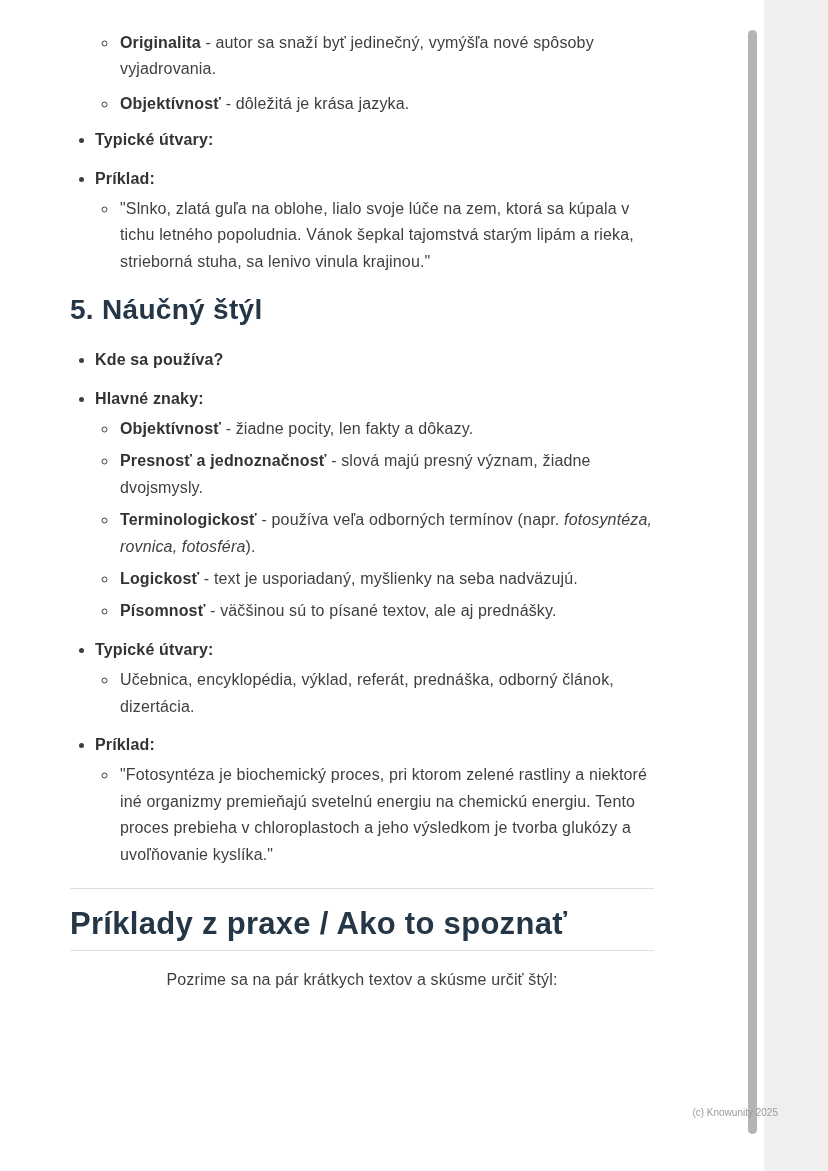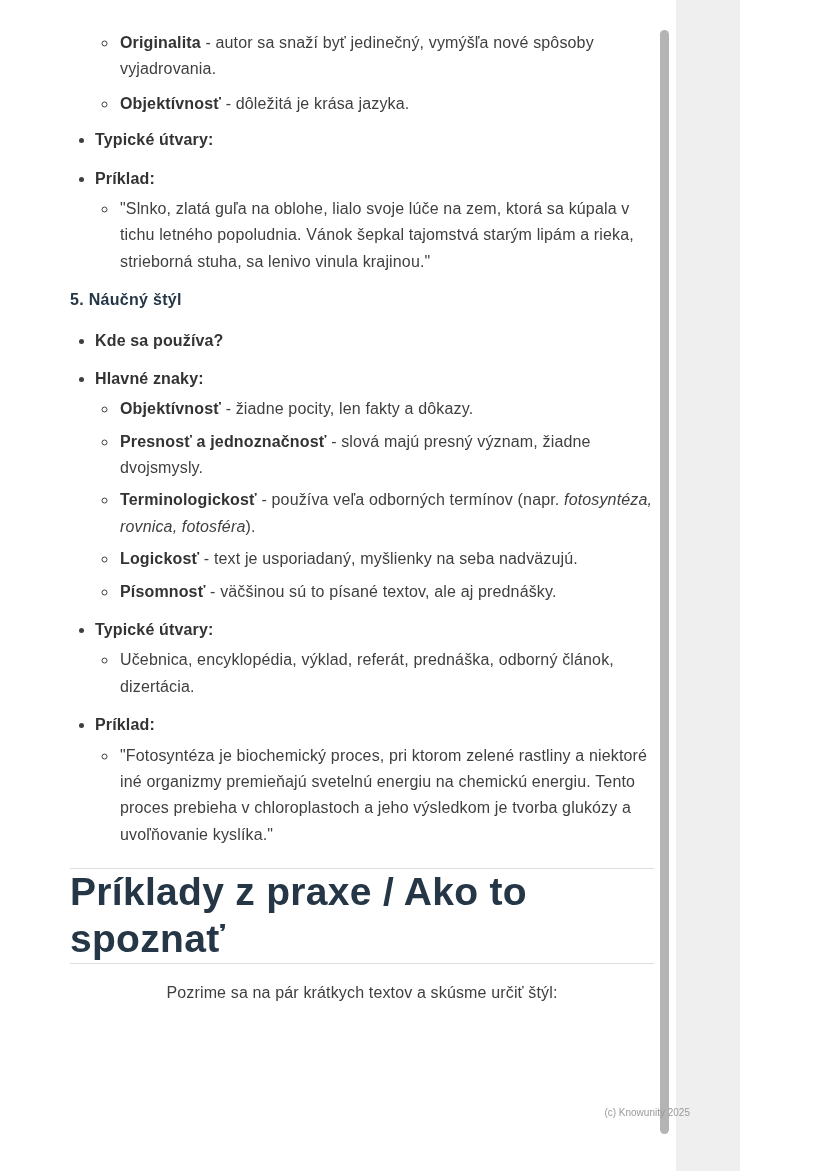--- a/index.html
+++ b/index.html
@@ -3,21 +3,21 @@
 <meta charset="utf-8">
 <style>
   * { box-sizing: border-box; margin: 0; padding: 0; }
   html, body { width: 828px; height: 1171px; }
   body {
     font-family: "Liberation Sans", "DejaVu Sans", sans-serif;
     background: #ffffff;
   }
   .page {
     position: relative;
-    width: 740px;
+    width: 828px;
     height: 1171px;
     background: #ffffff;
     overflow: hidden;
   }
   .content {
     position: absolute;
     left: 70px;
     top: 30px;
     width: 584px;
     color: #3f3f3f;
@@ -28,37 +28,38 @@
   .b { font-weight: 700; color: #333333; }
   .i { font-style: italic; }
   ul { list-style-position: outside; }
   .main-list { list-style-type: disc; padding-left: 25px; }
   .main-list > li { margin-bottom: 12px; }
   .sub-list { list-style-type: circle; padding-left: 23px; margin-top: 4px; }
   .sub-list > li { margin-bottom: 6px; padding-left: 2px; }
   .top-sub { list-style-type: circle; padding-left: 48px; margin-bottom: 10px; }
   .top-sub > li { margin-bottom: 8px; padding-left: 2px; }
   h2.section-heading {
-    font-size: 16px;
+    font-size: 28px;
     font-weight: 700;
     color: #253746;
     margin: 10px 0 14px;
     letter-spacing: 0.3px;
   }
   hr.section-divider {
     border: none;
     border-top: 1px solid #dedede;
     margin: 20px 0 0;
   }
   h1.page-heading {
-    font-size: 39px;
+    font-size: 31px;
     font-weight: 700;
     color: #253746;
     line-height: 1.2;
-    padding-bottom: 0;
+    margin-top: 16px;
+    padding-bottom: 8px;
     border-bottom: 1px solid #dedede;
     letter-spacing: 0.3px;
   }
   p.intro { margin-top: 16px; text-align: center; }
   .side-panel {
     position: absolute;
     top: 0;
     right: 0;
     width: 64px;
     height: 1171px;

